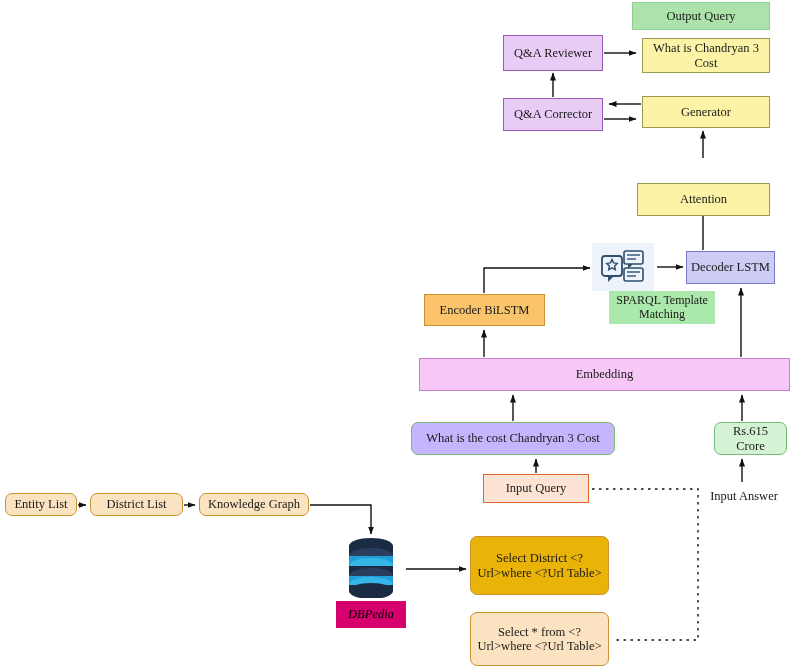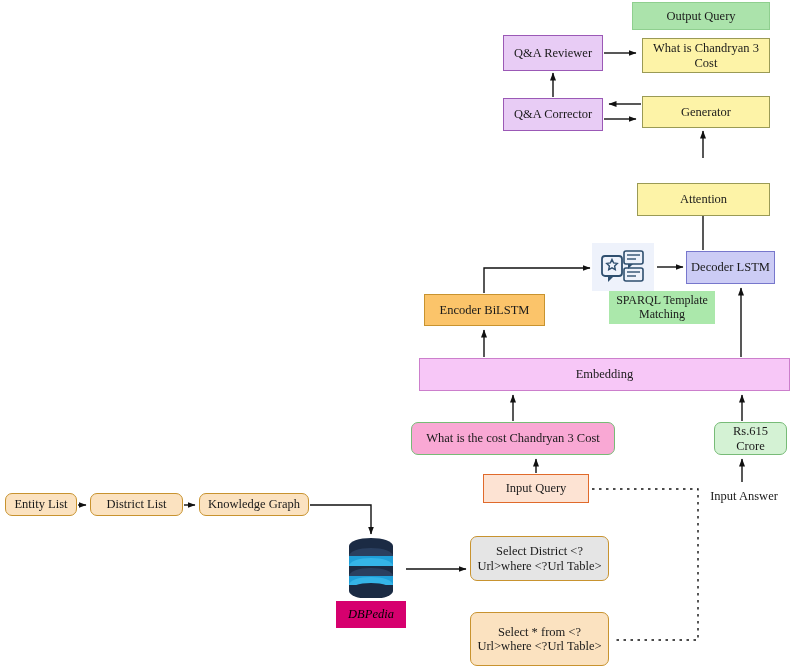--- a/index.html
+++ b/index.html
@@ -154,21 +154,21 @@
   </div>
 
   <div class="node" style="left:424px; top:294px; width:121px; height:32px; background:#fbc46a; border-color:#c8932f;">
     <span>Encoder BiLSTM</span>
   </div>
 
   <div class="node" style="left:419px; top:358px; width:371px; height:33px; background:#f7c7f7; border-color:#cc7fcc;">
     <span>Embedding</span>
   </div>
 
-  <div class="node rounded" style="left:411px; top:422px; width:204px; height:33px; background:#f9a8d4; border-color:#77bb77;">
+  <div class="node rounded" style="left:411px; top:422px; width:204px; height:33px; background:#c4b5fd; border-color:#77bb77;">
     <span>What is the cost Chandryan 3 Cost</span>
   </div>
 
   <div class="node rounded" style="left:694px; top:422px; width:73px; height:33px; background:#d4f2d4; border-color:#77bb77;margin-left:20px;">
     <span>Rs.615 Crore</span>
   </div>
 
   <div class="node" style="left:483px; top:474px; width:106px; height:29px; background:#fde3d3; border-color:#e06a2b;">
     <span>Input Query</span>
   </div>
@@ -178,21 +178,21 @@
   </div>
 
   <div class="node rounded" style="left:90px; top:493px; width:93px; height:23px; background:#fbe2c0; border-color:#c8932f;">
     <span>District List</span>
   </div>
 
   <div class="node rounded" style="left:199px; top:493px; width:110px; height:23px; background:#fbe2c0; border-color:#c8932f;">
     <span>Knowledge Graph</span>
   </div>
 
-  <div class="node rounded" style="left:470px; top:536px; width:139px; height:45px; background:#e5e5e5; border-color:#c8932f;justify-content:flex-end;">
+  <div class="node rounded" style="left:470px; top:536px; width:139px; height:59px; background:#eab308; border-color:#c8932f;justify-content:flex-end;">
     <span>Select District &lt;?Url&gt;where &lt;?Url Table&gt;</span>
   </div>
 
   <div class="node rounded" style="left:470px; top:612px; width:139px; height:54px; background:#fbe2c0; border-color:#c8932f;">
     <span>Select * from &lt;? Url&gt;where &lt;?Url Table&gt;</span>
   </div>
 
   <div class="db-icon" style="left:343px; top:536px; width:56px; height:62px;">
     <svg width="56" height="62" viewBox="0 0 56 62">
       <ellipse cx="28" cy="10" rx="22" ry="8" fill="#1b2b44"></ellipse>

